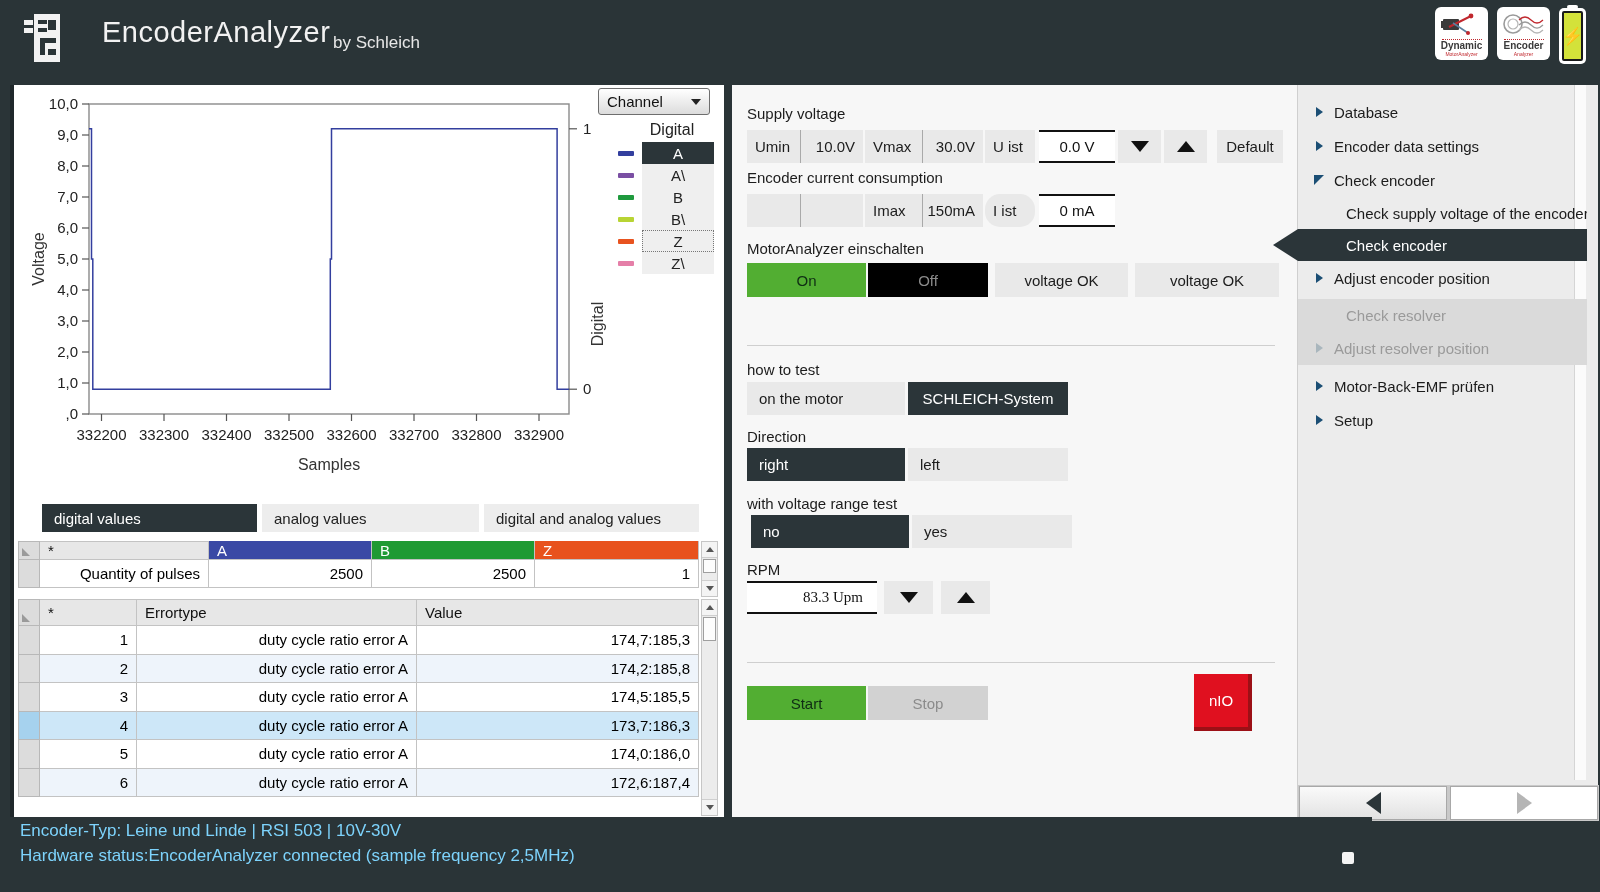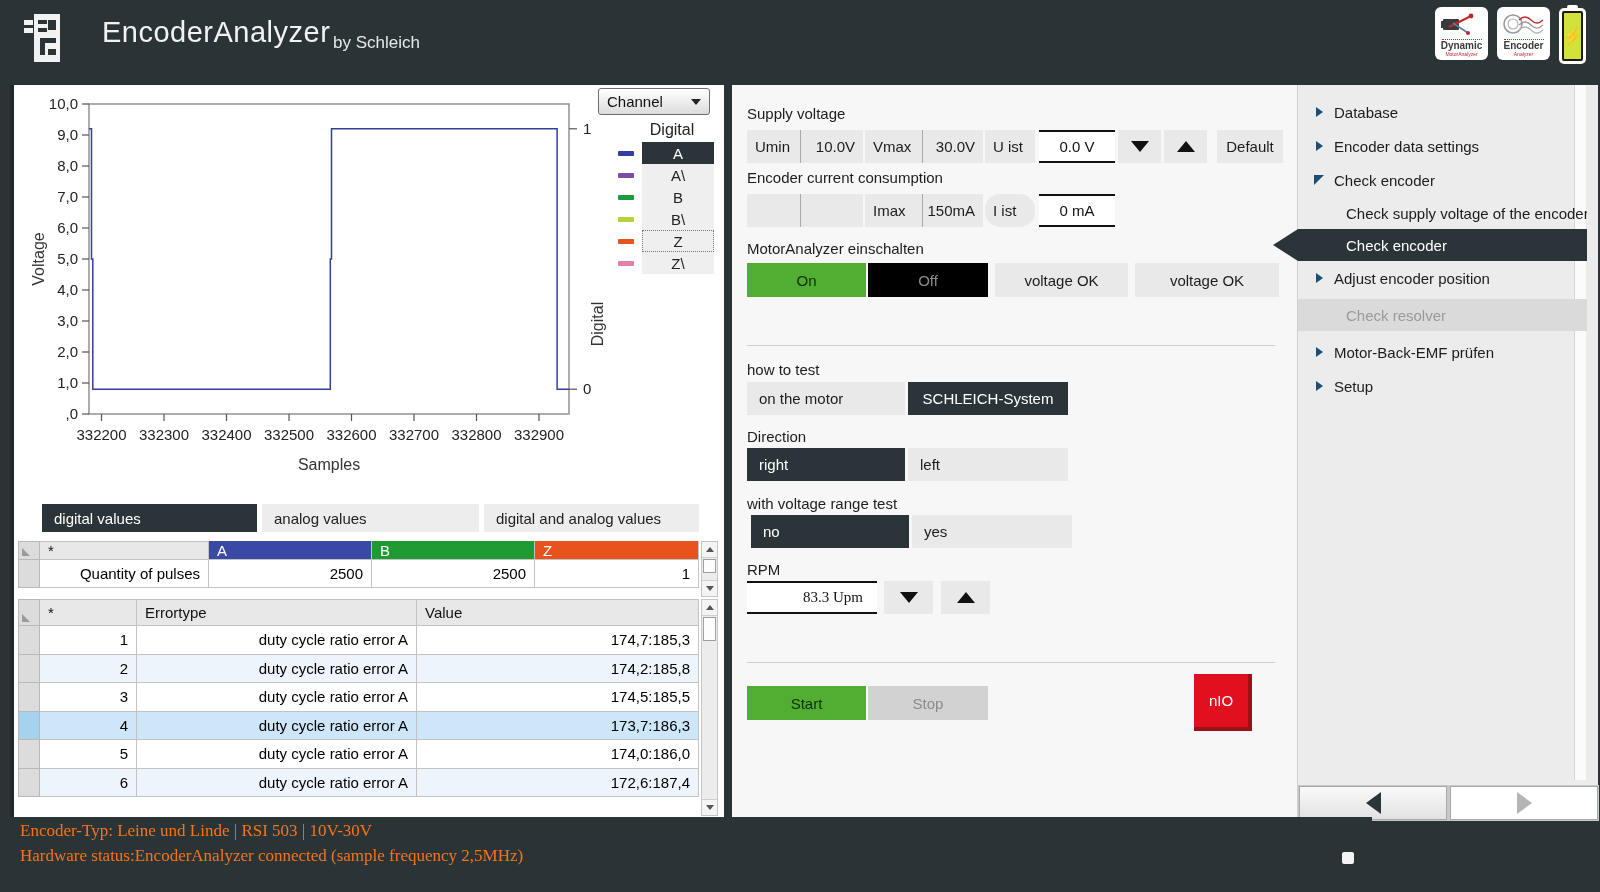--- a/index.html
+++ b/index.html
@@ -105,21 +105,21 @@
   .nav-sel { position:relative; height:32px; margin-left:-25px; width:314px; background:#2b3539; color:#fff; display:flex; align-items:center; padding-left:73px; font-size:15px; clip-path:polygon(25px 0, 100% 0, 100% 100%, 25px 100%, 0 50%); }
   .nav-scroll { position:absolute; right:12px; top:0; width:12px; height:695px; background:#fbfbfb; border-left:1px solid #d5d5d5; }
   .nav-btns { position:absolute; left:0; bottom:-4px; width:301px; height:36px; display:flex; gap:3px; background:#c9c9c9; padding:1px; }
   .nav-btn { flex:1; border:1px solid #a8a8a8; display:flex; align-items:center; justify-content:center; }
   .nav-btn.back { background:linear-gradient(#fafafa,#e2e2e2); }
   .nav-btn.fwd { background:#fff; }
   .nb-left { width:0;height:0;border-top:11px solid transparent;border-bottom:11px solid transparent;border-right:15px solid #2b3539; }
   .nb-right { width:0;height:0;border-top:11px solid transparent;border-bottom:11px solid transparent;border-left:15px solid #b5b5b5; }
 
   
-  .footer { position:absolute; left:0; top:817px; width:1372px; height:75px; background:#2a3437; color:#f97316;font-family:Liberation Serif, serif; }
+  .footer { position:absolute; left:0; top:817px; width:1372px; height:75px; background:#2a3437; color:#7dd3fc; }
   .status1 { position:absolute; left:20px; top:4px; font-size:17px; font-weight:300; }
   .status2 { position:absolute; left:20px; top:29px; font-size:17px; font-weight:300; }
   .sys-square { position:absolute; right:18px; top:35px; width:12px; height:12px; background:#f4f4f4; border-radius:2px; }
 </style>
 </head>
 <body>
 
 <div class="app">
 
   <div class="header">
@@ -465,20 +465,24 @@
           </div>
           <div class="nav-sel">Check encoder</div>
           <div class="nav-item lvl0">
             <span class="arr-c"></span>
             <span class="lbl">Adjust encoder position</span>
           </div>
           <div class="nav-band">
             <div class="nav-item lvl1 dis">
               <span class="lbl">Check resolver</span>
             </div>
+            <div class="nav-item lvl0 dis">
+              <span class="arr-c"></span>
+              <span class="lbl">Adjust resolver position</span>
+            </div>
           </div>
           <div class="nav-item lvl0">
             <span class="arr-c"></span>
             <span class="lbl">Motor-Back-EMF prüfen</span>
           </div>
           <div class="nav-item lvl0">
             <span class="arr-c"></span>
             <span class="lbl">Setup</span>
           </div>
         </div>

